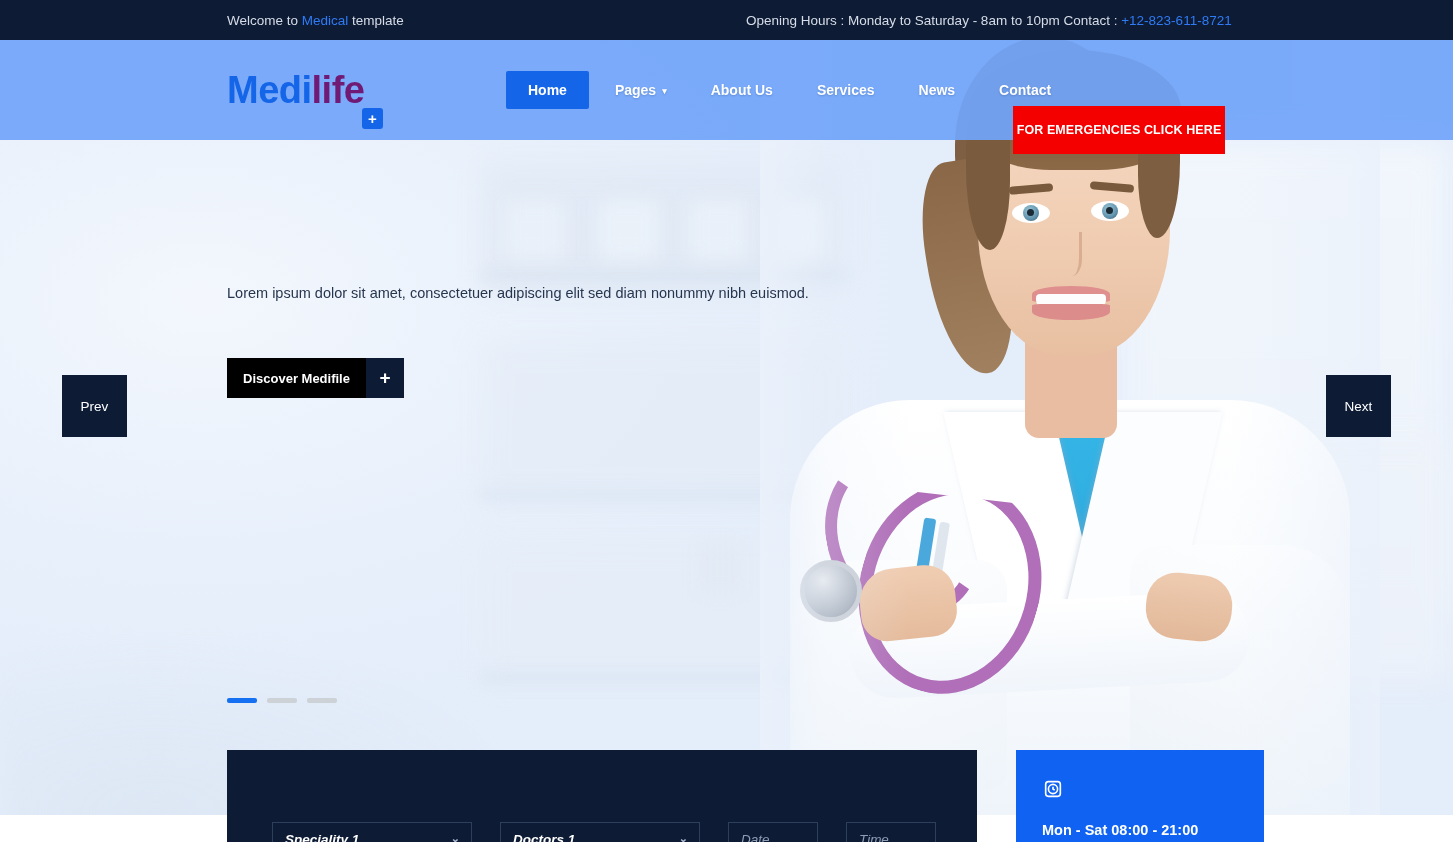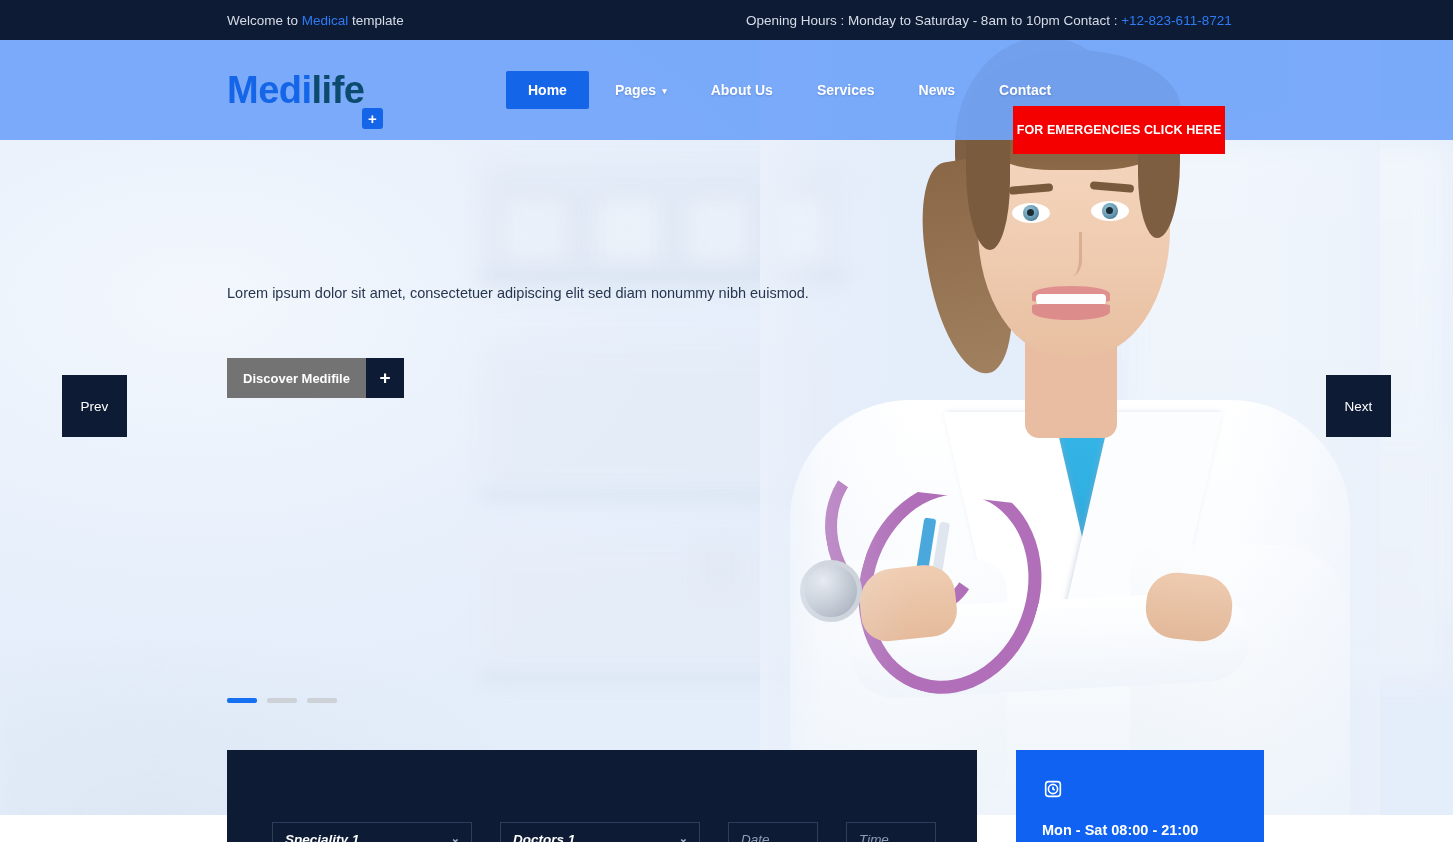--- a/index.html
+++ b/index.html
@@ -216,21 +216,21 @@
   .header {
     position:absolute; top:40px; left:0; width:1453px; height:100px;
     background:rgba(113,165,249,.93);
     z-index:30;
   }
   .logo {
     position:absolute; left:227px; top:50%; transform:translateY(-50%);
     font-size:38px; font-weight:700; letter-spacing:-.5px; white-space:nowrap;
   }
   .logo .medi { color:#1565e8; }
-  .logo .life { color:#0c4a6e; }
+  .logo .life { color:#701a75; }
   .logo-plus {
     position:absolute; left:362px; top:68px; width:21px; height:21px;
     background:#1565e8; border-radius:3px;
     display:flex; align-items:center; justify-content:center;
     color:#fff; font-size:15px; font-weight:700; line-height:1;
   }
   .nav { position:absolute; left:506px; top:50%; transform:translateY(-50%); display:flex; }
   .nav-item {
     color:#ffffff; font-size:14px; font-weight:700; white-space:nowrap;
     padding:11px 0; margin-right:44px; text-shadow:0 1px 2px rgba(20,50,110,.25);
@@ -253,21 +253,21 @@
   .hero-title {
     font-size:50px; line-height:1.28; font-weight:700;
     color:#13244a; letter-spacing:-.5px; white-space:nowrap;
   }
   .hero-sub {
     margin-top:23px; font-size:14.5px; font-weight:400;
     color:#27364f; white-space:nowrap;
   }
   .discover-wrap { margin-top:57px; display:flex; align-items:stretch; width:177px; height:40px; }
   .discover-btn {
-    flex:1; background:#737373; color:#ffffff;
+    flex:1; background:#000000; color:#ffffff;
     font-size:13px; font-weight:700;
     display:flex; align-items:center; justify-content:center;
     border:none; cursor:pointer; font-family:inherit; white-space:nowrap;
   }
   .discover-plus {
     width:38px; background:#0d1b35; color:#ffffff;
     font-size:19px; font-weight:700;
     display:flex; align-items:center; justify-content:center;
   }
 

